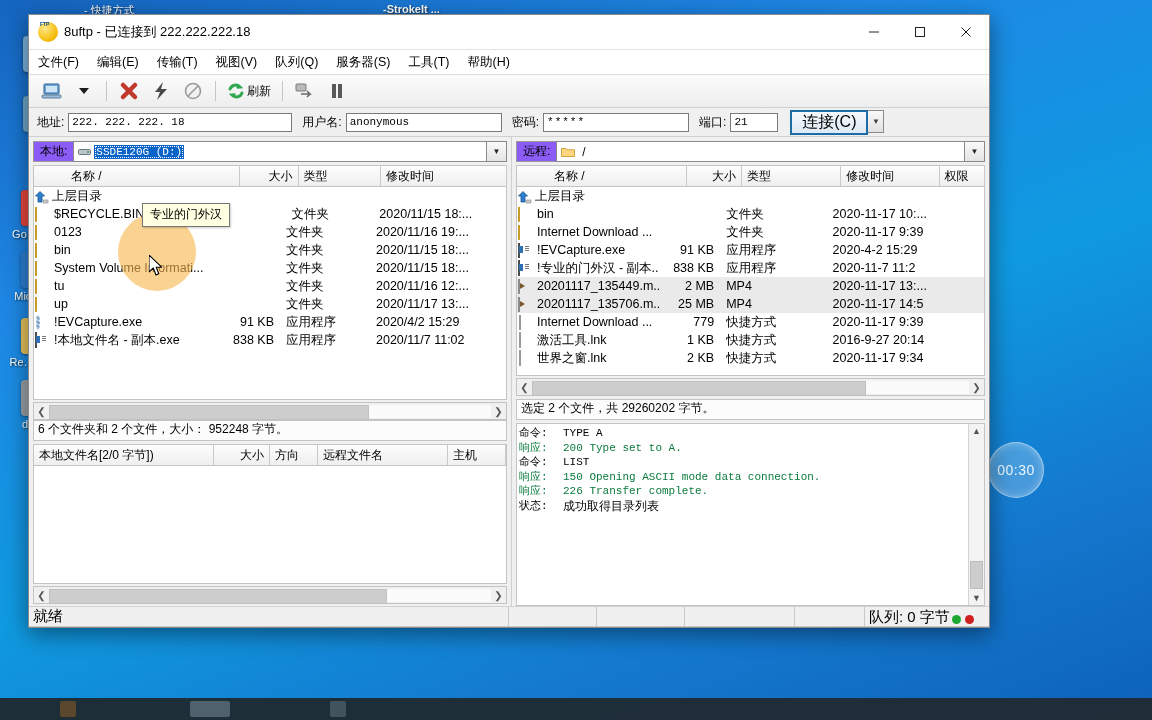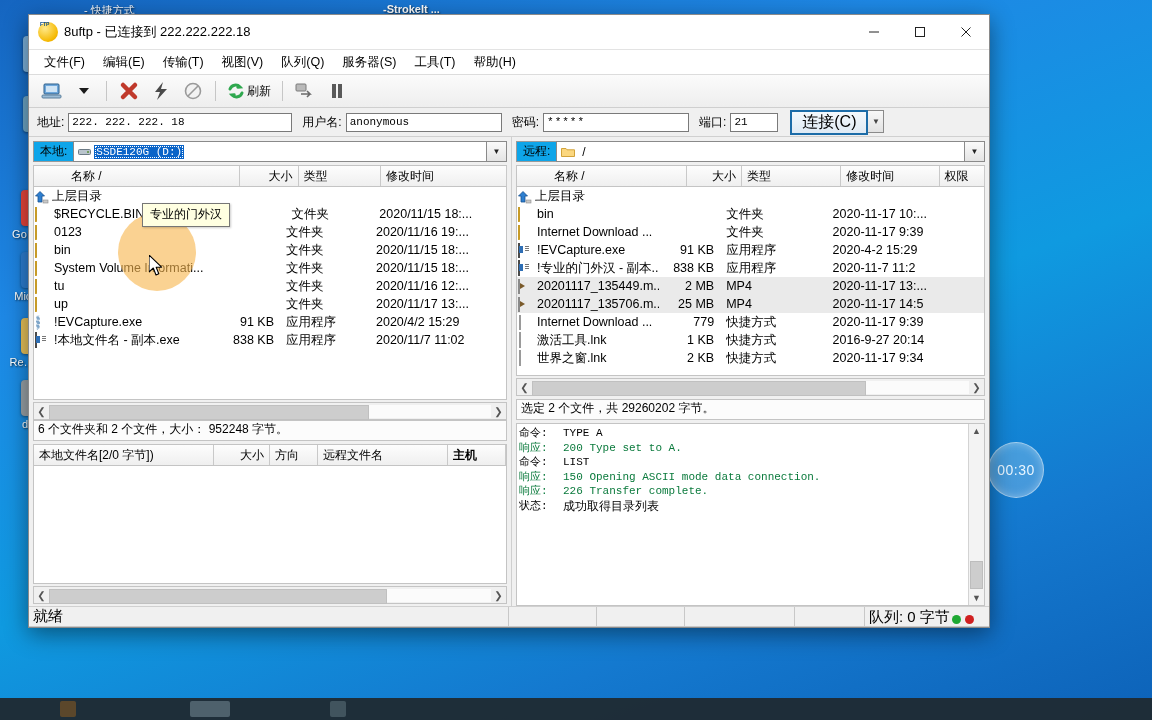--- a/index.html
+++ b/index.html
@@ -29,21 +29,21 @@
   #titlebar{height:34px;background:#fff;display:flex;align-items:center;
     border-bottom:1px solid #e3e3e3;flex:none;}
   #app-icon{width:20px;height:20px;margin:0 6px 0 9px;border-radius:50%;
     background:radial-gradient(circle at 35% 32%,#ffe98a,#f5b800 70%,#cf8e00);
     position:relative;flex:none;}
   #app-icon:after{content:"FTP";position:absolute;left:2px;top:-1px;font-size:5px;color:#0a4a8a;font-weight:bold;}
   #title-text{font-size:13px;color:#000;white-space:nowrap;}
   .wbtn{width:46px;height:32px;display:flex;align-items:center;justify-content:center;
     font-size:14px;color:#222;flex:none;}
   #menubar{height:24px;display:flex;align-items:center;background:#fff;
-    border-bottom:1px solid #dcdcdc;padding-left:6px;flex:none;}
+    border-bottom:1px solid #dcdcdc;flex:none;}
   .menu-item{font-size:12.5px;color:#000;padding:2px 9px;white-space:nowrap;}
   #toolbar{height:32px;background:linear-gradient(#fbfbfb,#eeeeee);
     border-bottom:1px solid #cfcfcf;display:flex;align-items:center;padding-left:8px;gap:2px;flex:none;}
   .tb-btn{width:30px;height:26px;display:flex;align-items:center;justify-content:center;border-radius:3px;}
   .tb-sep{width:1px;height:20px;background:#c6c6c6;margin:0 5px;}
   .tb-text{font-size:12px;color:#000;margin-left:2px;}
   #connbar{height:28px;background:#f0f0f0;display:flex;align-items:center;gap:4px;
     padding:0 8px;border-bottom:1px solid #d0d0d0;flex:none;}
   .cb-label{font-size:12px;color:#000;white-space:nowrap;}
   .cb-input{height:17px;border:1px solid #7a7a7a;background:#fff;font-size:11px;
@@ -53,21 +53,21 @@
     font-size:16px;display:flex;align-items:center;justify-content:center;color:#000;}
   #connect-drop{height:21px;width:15px;border:1px solid #8a8a8a;border-left:none;
     background:linear-gradient(#f8f8f8,#e2e2e2);display:flex;align-items:center;justify-content:center;
     font-size:8px;color:#444;}
   
   #panes{flex:1;display:flex;min-height:0;background:#f0f0f0;}
   .pane{display:flex;flex-direction:column;min-width:0;}
   #local-pane{width:482px;border-right:1px solid #cfcfcf;}
   #remote-pane{flex:1;}
   .pathbar{height:21px;display:flex;align-items:center;margin:4px 4px 3px 4px;flex:none;}
-  .path-label{font-size:12px;color:#000;border:1px solid #9a9a9a;background:#0ea5e9;
+  .path-label{font-size:12px;color:#000;border:1px solid #9a9a9a;background:#8b5cf6;
     height:19px;line-height:19px;padding:0 6px;white-space:nowrap;}
   .path-box{flex:1;height:19px;border:1px solid #8a8a8a;background:#fff;display:flex;
     align-items:center;position:relative;margin-left:-1px;overflow:hidden;}
   .path-sel{background:#0a64c8;color:#fff;font-size:11px;
     font-family:"Liberation Mono","DejaVu Sans Mono",monospace;
     padding:1px 2px;outline:1px dotted #fff;outline-offset:-2px;white-space:nowrap;}
   .path-plain{font-size:12px;color:#000;padding-left:3px;}
   .path-drop{width:19px;height:19px;border:1px solid #8a8a8a;border-left:none;
     background:linear-gradient(#fafafa,#e4e4e4);display:flex;align-items:center;
     justify-content:center;font-size:8px;color:#222;}
@@ -516,21 +516,21 @@
   </div>
 
   <div style="display:flex;height:186px;flex:none;">
     <div style="width:482px;display:flex;flex-direction:column;border-right:1px solid #cfcfcf;">
       <div class="panestatus" style="margin-top:0;">6 个文件夹和 2 个文件，大小： 952248 字节。</div>
       <div id="queue-head">
           <div style="width: 180px;">本地文件名[2/0 字节])</div>
           <div style="width: 56px; text-align: right;">大小</div>
           <div style="width: 48px;">方向</div>
           <div style="width: 130px;">远程文件名</div>
-          <div style="width: 58px; font-weight: bold;">主机</div>
+          <div style="width: 58px;">主机</div>
         </div>
       <div id="queue-body"></div>
       <div class="hscroll" style="margin-bottom:2px;">
         <div class="hs-arrow">❮</div>
         <div class="hs-track">
             <div class="hs-thumb" style="width:76%;"></div>
           </div>
         <div class="hs-arrow">❯</div>
       </div>
     </div>

